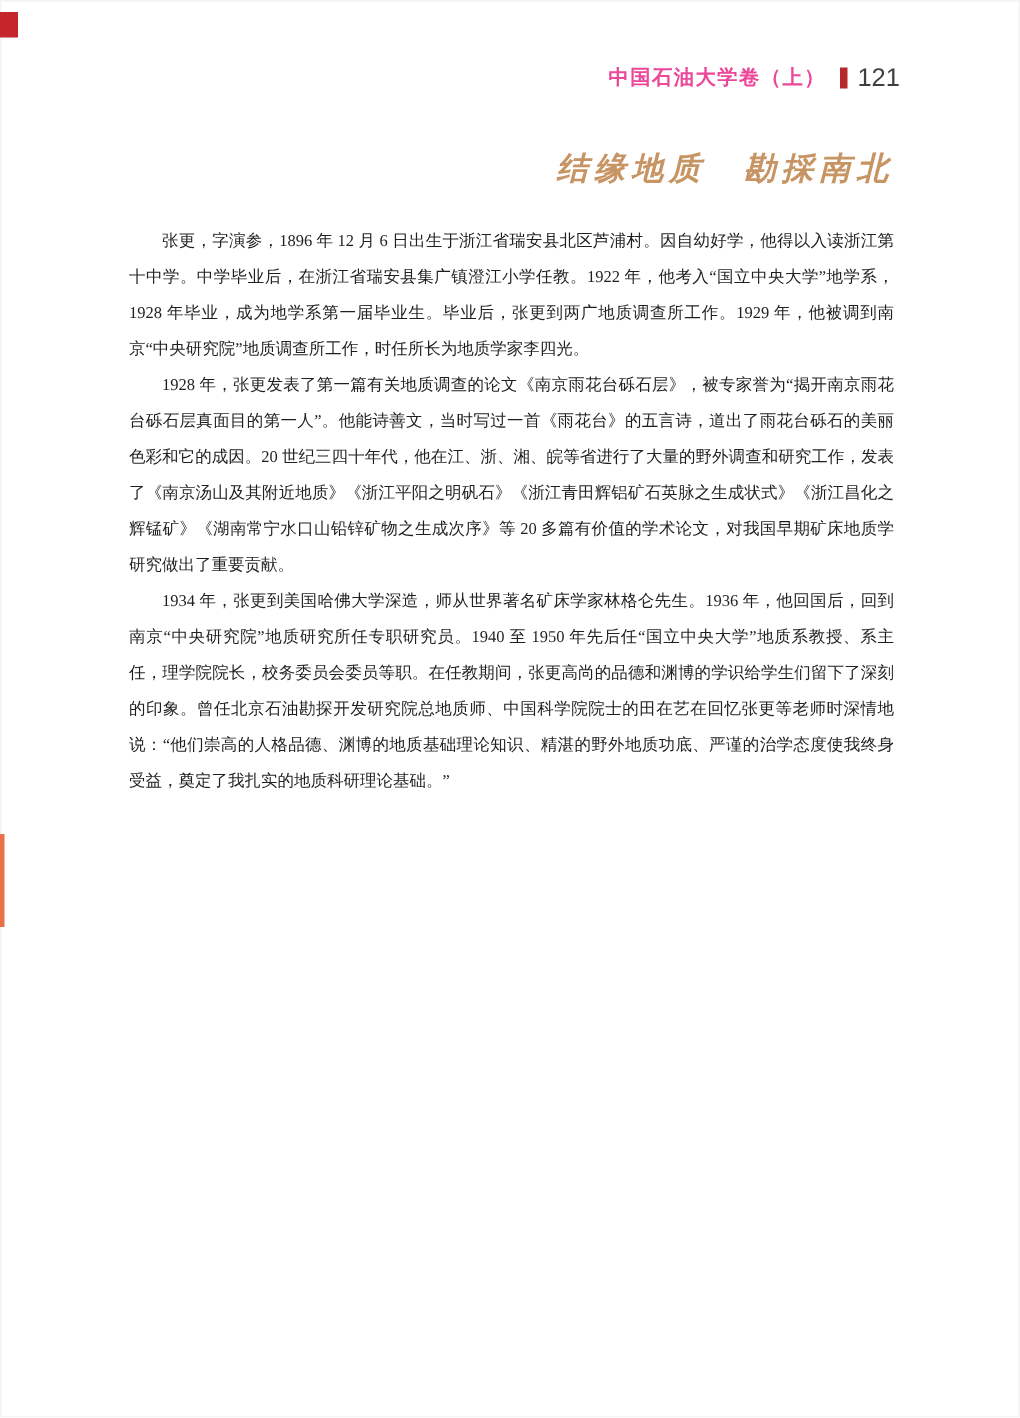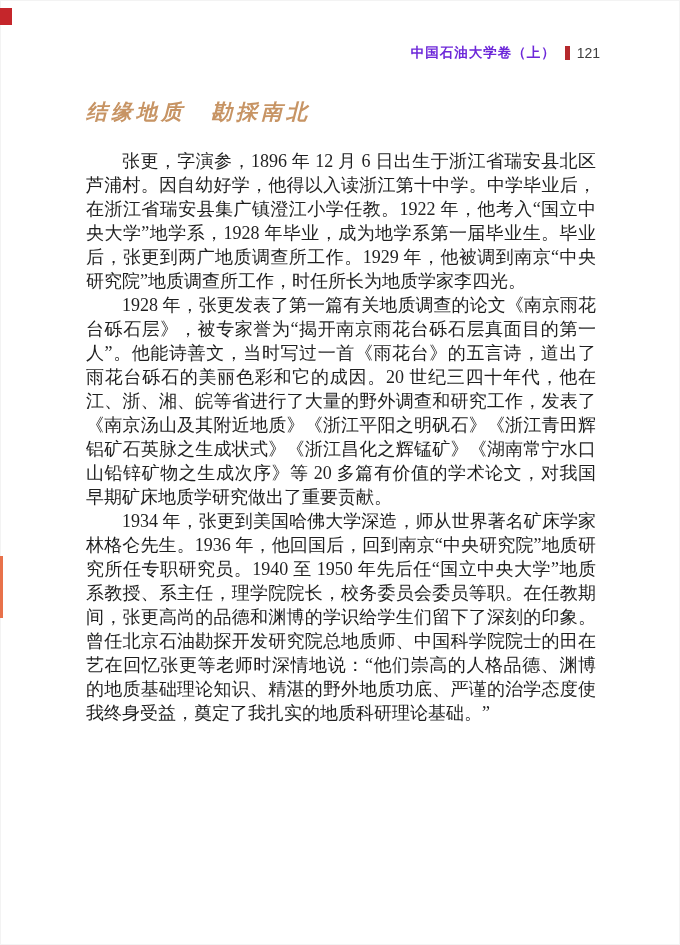--- a/index.html
+++ b/index.html
@@ -33,63 +33,63 @@
   .header {
     position: absolute;
     top: 44px;
     left: 0;
     width: 600px;
     text-align: right;
     white-space: nowrap;
     line-height: 16px;
   }
   .journal-title {
-    color: #6d28d9;
+    color: #ec4899;
     font-size: 13.5px;
     font-weight: bold;
     letter-spacing: 1px;
     vertical-align: middle;
   }
   .header-bar {
     display: inline-block;
     width: 5px;
     height: 14px;
     background: #b5292d;
     margin: 0 7px 0 9px;
     vertical-align: middle;
   }
   .page-number {
     color: #3f3f3f;
-    font-size: 14px;
+    font-size: 17px;
     font-family: "Liberation Sans", "DejaVu Sans", sans-serif;
     vertical-align: middle;
   }
   
   .chapter-title {
     position: absolute;
     top: 98px;
     left: 86px;
     width: 510px;
     margin: 0;
-    text-align: left;
+    text-align: right;
     color: #c79464;
     font-size: 21px;
     font-weight: bold;
     font-style: italic;
     letter-spacing: 4px;
     font-family: "Liberation Serif", "DejaVu Serif", serif;
   }
   
   .article {
     position: absolute;
     top: 149px;
     left: 86px;
     width: 510px;
     color: #1f1f1f;
-    font-size: 18px;
+    font-size: 11px;
     line-height: 24px;
     text-align: justify;
   }
   .article p {
     margin: 0;
     text-indent: 2em;
   }
 </style>
 </head>
 <body>

